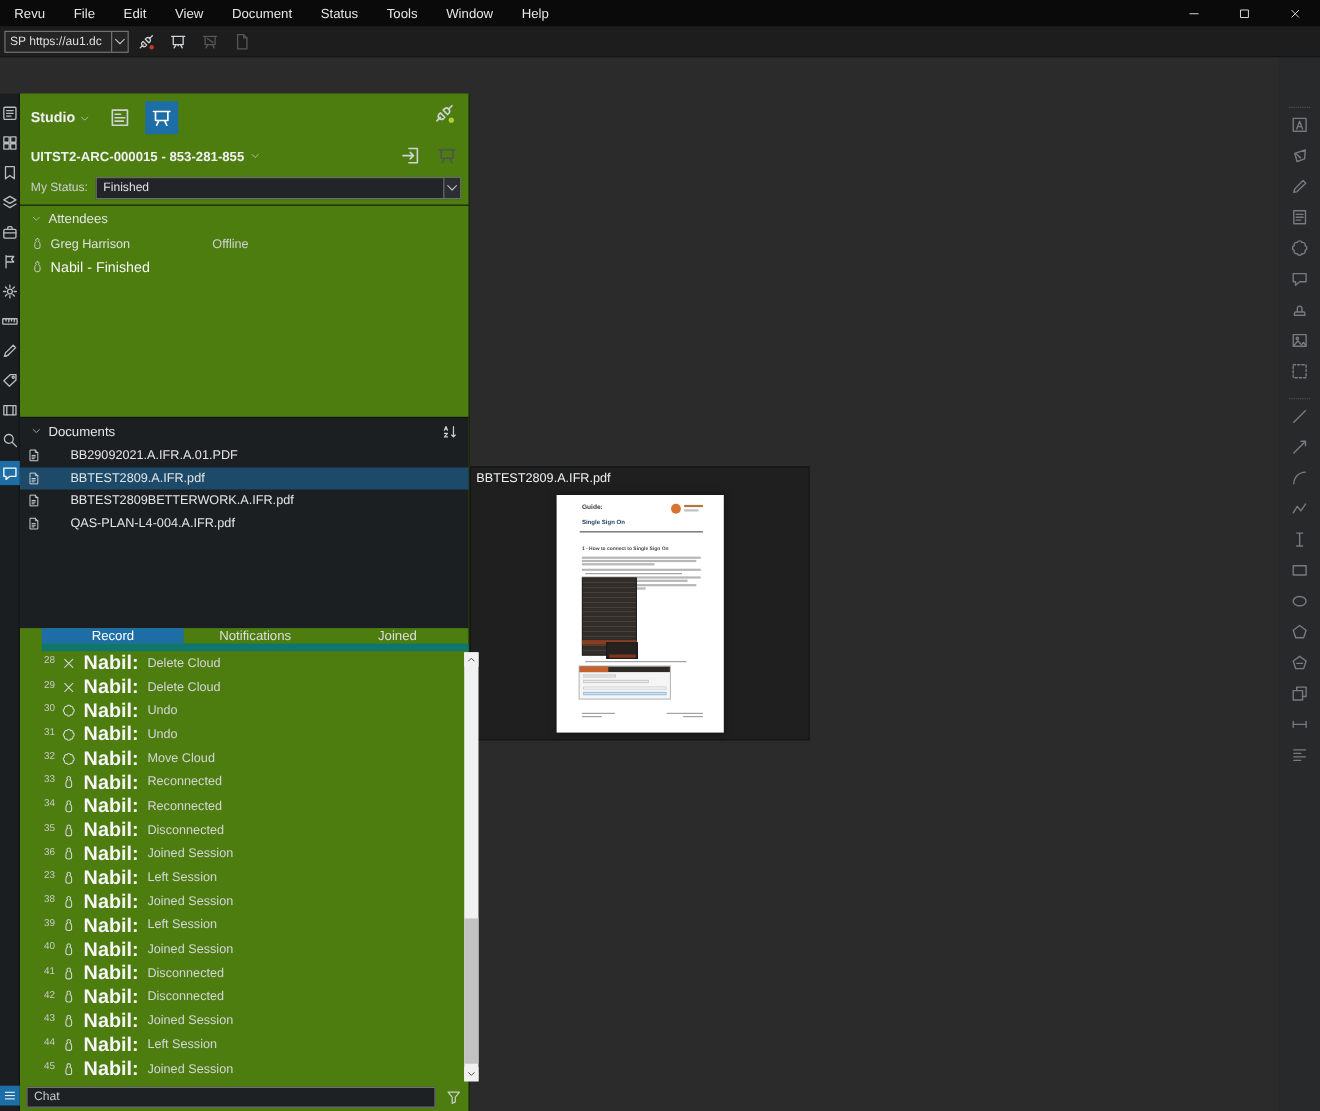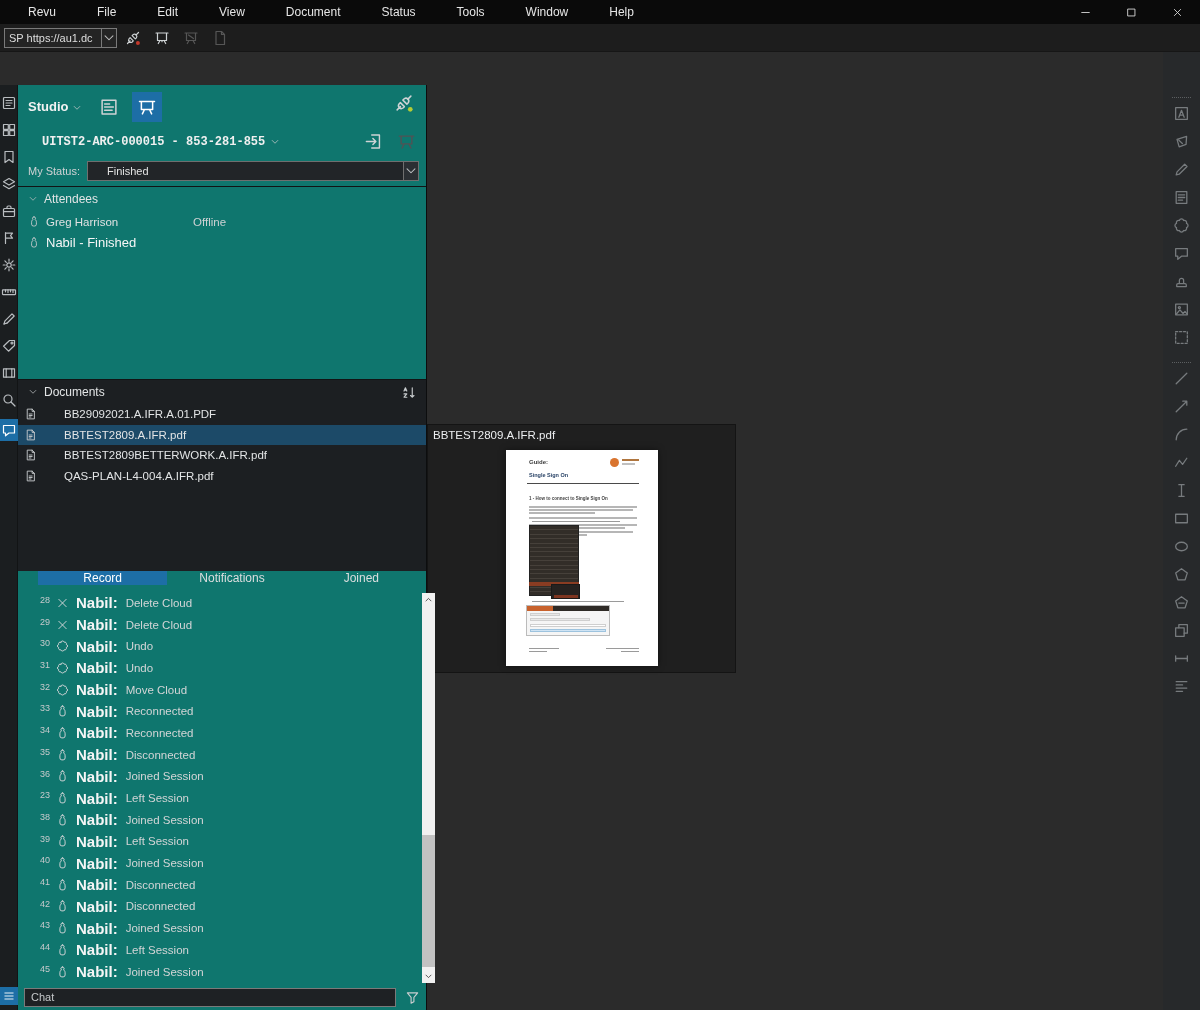--- a/index.html
+++ b/index.html
@@ -6,21 +6,21 @@
   html,body { width:1200px; height:1010px; overflow:hidden; background:#2b2b2b;
     font-family:"Liberation Sans", sans-serif; color:#dcdedf; }
 
   .icon { display:inline-flex; align-items:center; justify-content:center; width:16px; height:16px; flex:none; }
   .icon svg { width:100%; height:100%; stroke:currentColor; fill:none; stroke-width:1.2; stroke-linecap:round; stroke-linejoin:round; }
   .icon.i20 { width:20px; height:20px; }
 
   
   .titlebar { position:absolute; left:0; top:0; width:1200px; height:24px; background:#0a0a0a;
     display:flex; align-items:center; font-size:12px; color:#e6e6e6; z-index:30; }
-  .menu-item { padding:0 13px; line-height:24px; cursor:default;margin-left:15px; }
+  .menu-item { padding:0 13px; line-height:24px; cursor:default; }
   .win-controls { position:absolute; right:0; top:0; height:24px; display:flex; align-items:center; }
   .win-btn { width:46px; height:24px; display:flex; align-items:center; justify-content:center; color:#d8d8d8; }
   .win-btn .icon { width:11px; height:11px; }
   .win-btn svg { stroke-width:1.3; }
 
   
   .toolbar { position:absolute; left:0; top:24px; width:1200px; height:28px; background:#1d1d1d;
     border-bottom:1px solid #161616; display:flex; align-items:center; z-index:29; }
   .server-combo { margin-left:4px; width:113px; height:20px; background:#242424; border:1px solid #7a7a7a;
     display:flex; align-items:center; font-size:11px; color:#dedede; }
@@ -31,42 +31,42 @@
 
   
   .left-strip { position:absolute; left:0; top:85px; bottom:0; width:18px; background:#1b1e20; border-right:1px solid #121415; z-index:20; }
   .ls-icon { position:absolute; left:1px; width:16px; height:16px; color:#b9bdc0; }
   .ls-icon.active { left:0; width:18px; height:22px; background:#1d6ea6; color:#fff; padding:3px 1px; }
   .ls-chat { position:absolute; left:0; bottom:5px; width:18px; height:18px; background:#1d6ea6; color:#fff;
     display:flex; align-items:center; justify-content:center; }
   .ls-chat .icon { width:12px; height:12px; }
 
   
-  .studio-panel { position:absolute; left:18px; top:85px; width:409px; bottom:0; background:#0f766e;
+  .studio-panel { position:absolute; left:18px; top:85px; width:409px; bottom:0; background:#4d7c0f;
     border-right:1px solid #0c0d0e; z-index:19; font-size:12px; }
   .sp-header { position:absolute; left:0; top:0; width:100%; height:43px; display:flex; align-items:center; }
   .sp-title { font-weight:bold; font-size:13px; color:#f2f2f2; margin-left:10px; }
   .sp-title-dd { color:#c5c9cb; margin:2px 4px 0 4px; }
   .sp-hd-btn { width:30px; height:30px; margin-left:8px; display:flex; align-items:center; justify-content:center; color:#cfd3d5; }
   .sp-hd-btn.active { background:#1d6ea6; color:#fff; }
   .sp-conn { position:absolute; right:12px; top:8px; width:20px; height:20px; color:#cfd3d5; }
 
   .sp-session { position:absolute; left:0; top:43px; width:100%; height:27px; display:flex; align-items:center; }
-  .sp-session-name { font-weight:bold; font-size:12px; color:#f0f0f0; margin-left:24px;font-family:Liberation Mono, monospace; }
+  .sp-session-name { font-weight:bold; font-size:12px; color:#f0f0f0; margin-left:10px; }
   .sp-session-dd { color:#c5c9cb; margin:1px 5px 0 5px; }
   .sp-session-icons { position:absolute; right:10px; top:4px; display:flex; gap:14px; }
   .sp-session-icons .icon { width:19px; height:19px; color:#cfd3d5; }
   .sp-session-icons .icon.disabled { color:#50535
 
 5; color:#505355; }
 
   .sp-status { position:absolute; left:0; top:70px; width:100%; height:31px; display:flex; align-items:center; }
   .sp-status-label { margin-left:10px; font-size:11px; color:#cfd2d4; white-space:nowrap; }
   .sp-status-select { margin:0 7px 0 7px; flex:1; height:20px; background:#222528; border:1px solid #6f6f6f;
-    display:flex; align-items:center;padding-left:13px; }
+    display:flex; align-items:center; }
   .sp-status-select .val { flex:1; padding:0 6px; font-size:11px; color:#e3e3e3; }
   .sp-status-select .dd { width:15px; height:100%; border-left:1px solid #6f6f6f; background:#2b2f33;
     display:flex; align-items:center; justify-content:center; color:#b9bdbf; }
 
   .sp-section-header { height:24px; display:flex; align-items:center; color:#e3e5e6; font-size:12px; }
   .sp-section-header .chev { margin:0 6px 0 10px; color:#b9bdbf; width:10px; height:10px; }
   .sp-attendees { position:absolute; left:0; top:101px; width:100%; height:193px; border-top:1px solid #121415; }
   .att-row { height:21px; display:flex; align-items:center; }
   .att-row .icon { margin-left:10px; color:#c9cdcf; width:12px; height:13px; }
   .att-name { margin-left:6px; font-size:11.5px; color:#dfe1e2; }
@@ -81,21 +81,21 @@
   .doc-name { margin-left:6px; font-size:11.5px; color:#e2e4e5; white-space:nowrap; }
 
   .sp-tabs { position:absolute; left:20px; right:0; top:486px; height:21px; display:flex; border-bottom:7px solid #0f766e; }
   .sp-tab { flex:1; display:flex; align-items:center; justify-content:center; font-size:12px; color:#dcdedf; }
   .sp-tab.active { background:#1d6ea6; color:#fff; }
 
   .sp-record { position:absolute; left:12px; top:507px; width:100%; height:392px; overflow:hidden; }
   .rec-row { height:21.7px; display:flex; align-items:center; }
   .rec-num { width:16px; margin-left:4px; text-align:right; font-size:9px; color:#c7cacc; align-self:flex-start; padding-top:3px; }
   .rec-icon { margin-left:6px; width:13px; height:14px; color:#d2d5d7; }
-  .rec-user { margin-left:7px; font-weight:bold; font-size:15px; color:#f5f5f5; }
+  .rec-user { margin-left:7px; font-weight:bold; font-size:18px; color:#f5f5f5; }
   .rec-action { margin-left:8px; font-size:11.5px; color:#d3d5d6; }
 
   .rec-scrollbar { position:absolute; right:3px; top:1px; bottom:1px; width:13px; background:#f1f1f1; }
   .rec-sb-btn { position:absolute; left:0; width:13px; height:13px; background:#f1f1f1; color:#4a4a4a;
     display:flex; align-items:center; justify-content:center; }
   .rec-sb-btn.up { top:0; } .rec-sb-btn.down { bottom:0; }
   .rec-sb-btn .icon { width:9px; height:9px; } .rec-sb-btn svg { stroke-width:1.6; }
   .rec-sb-thumb { position:absolute; left:0; width:13px; top:62%; height:34%; background:#c2c2c2; }
 
   .sp-chat { position:absolute; left:0; bottom:0; width:100%; height:26px; display:flex; align-items:center; }

